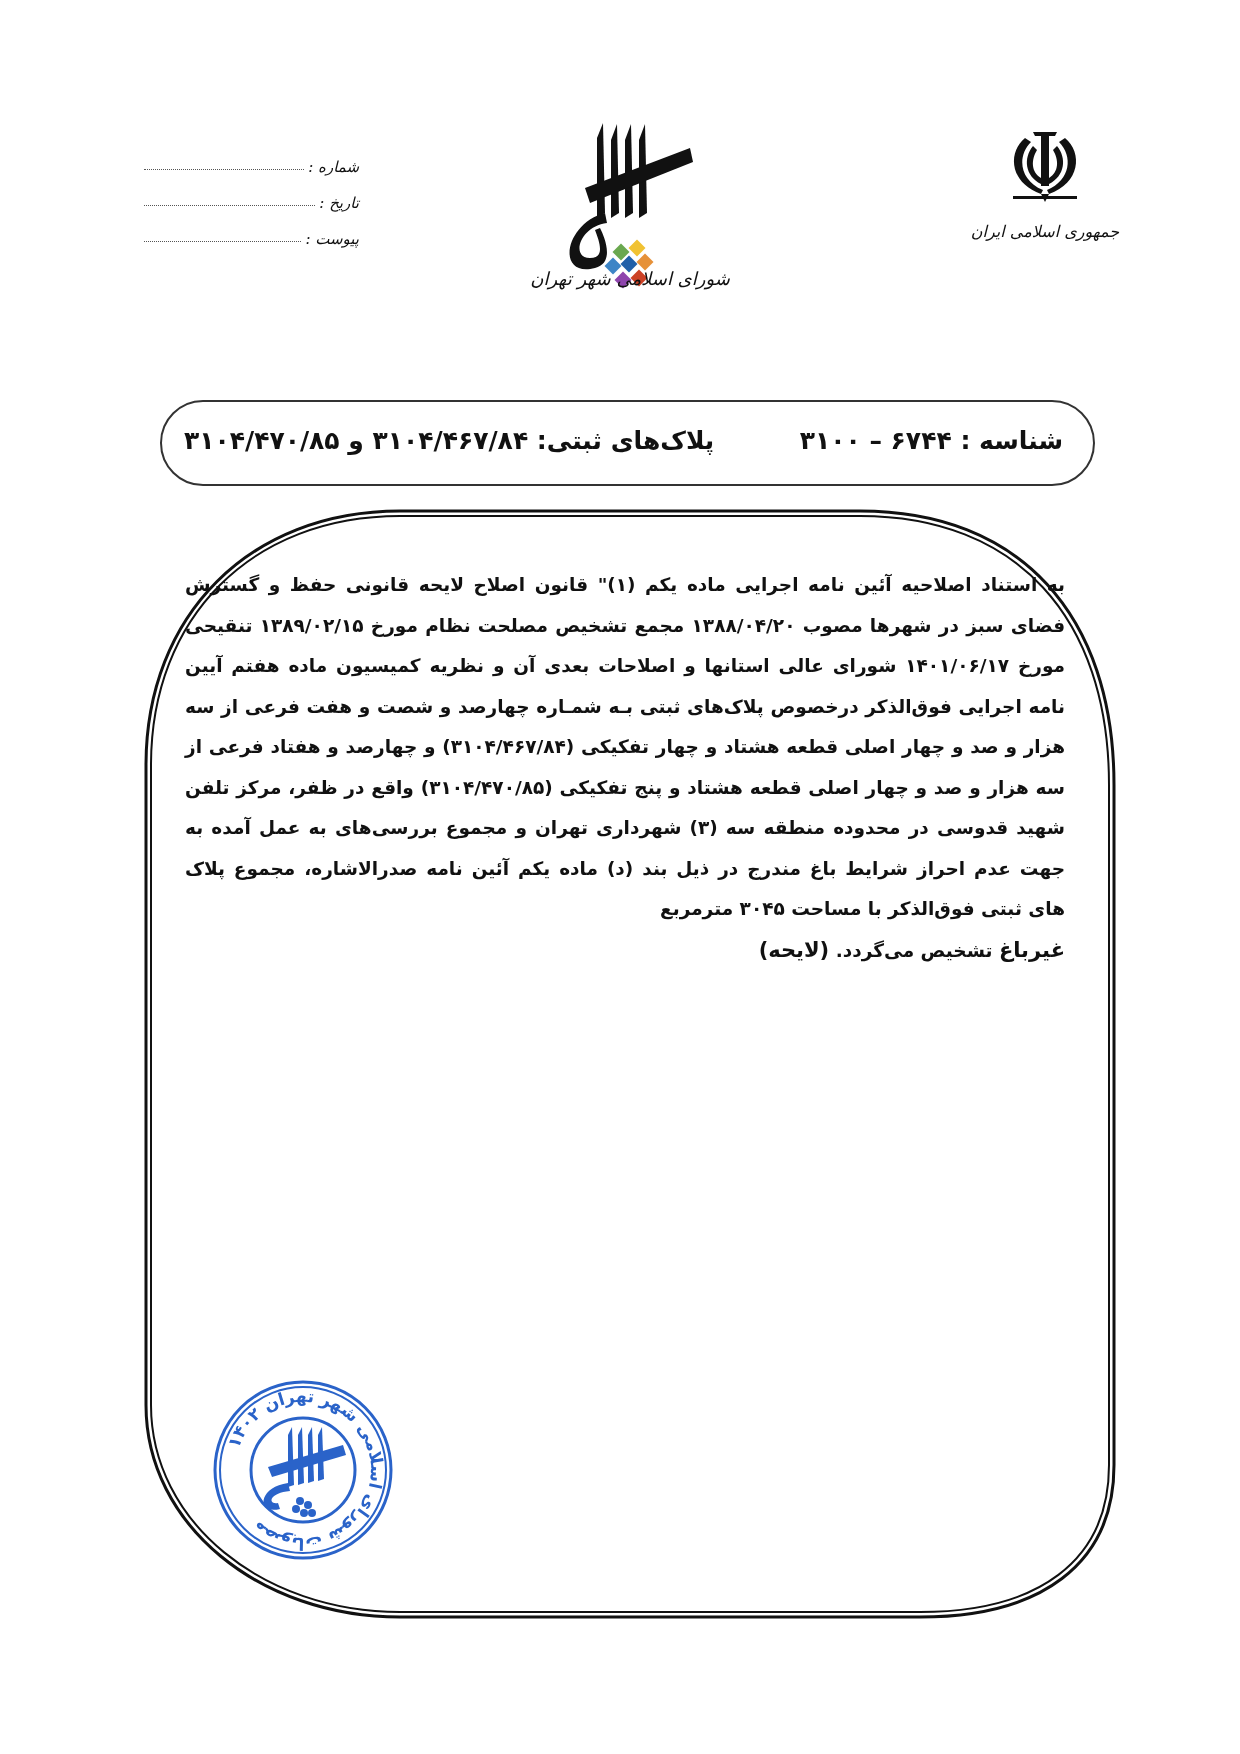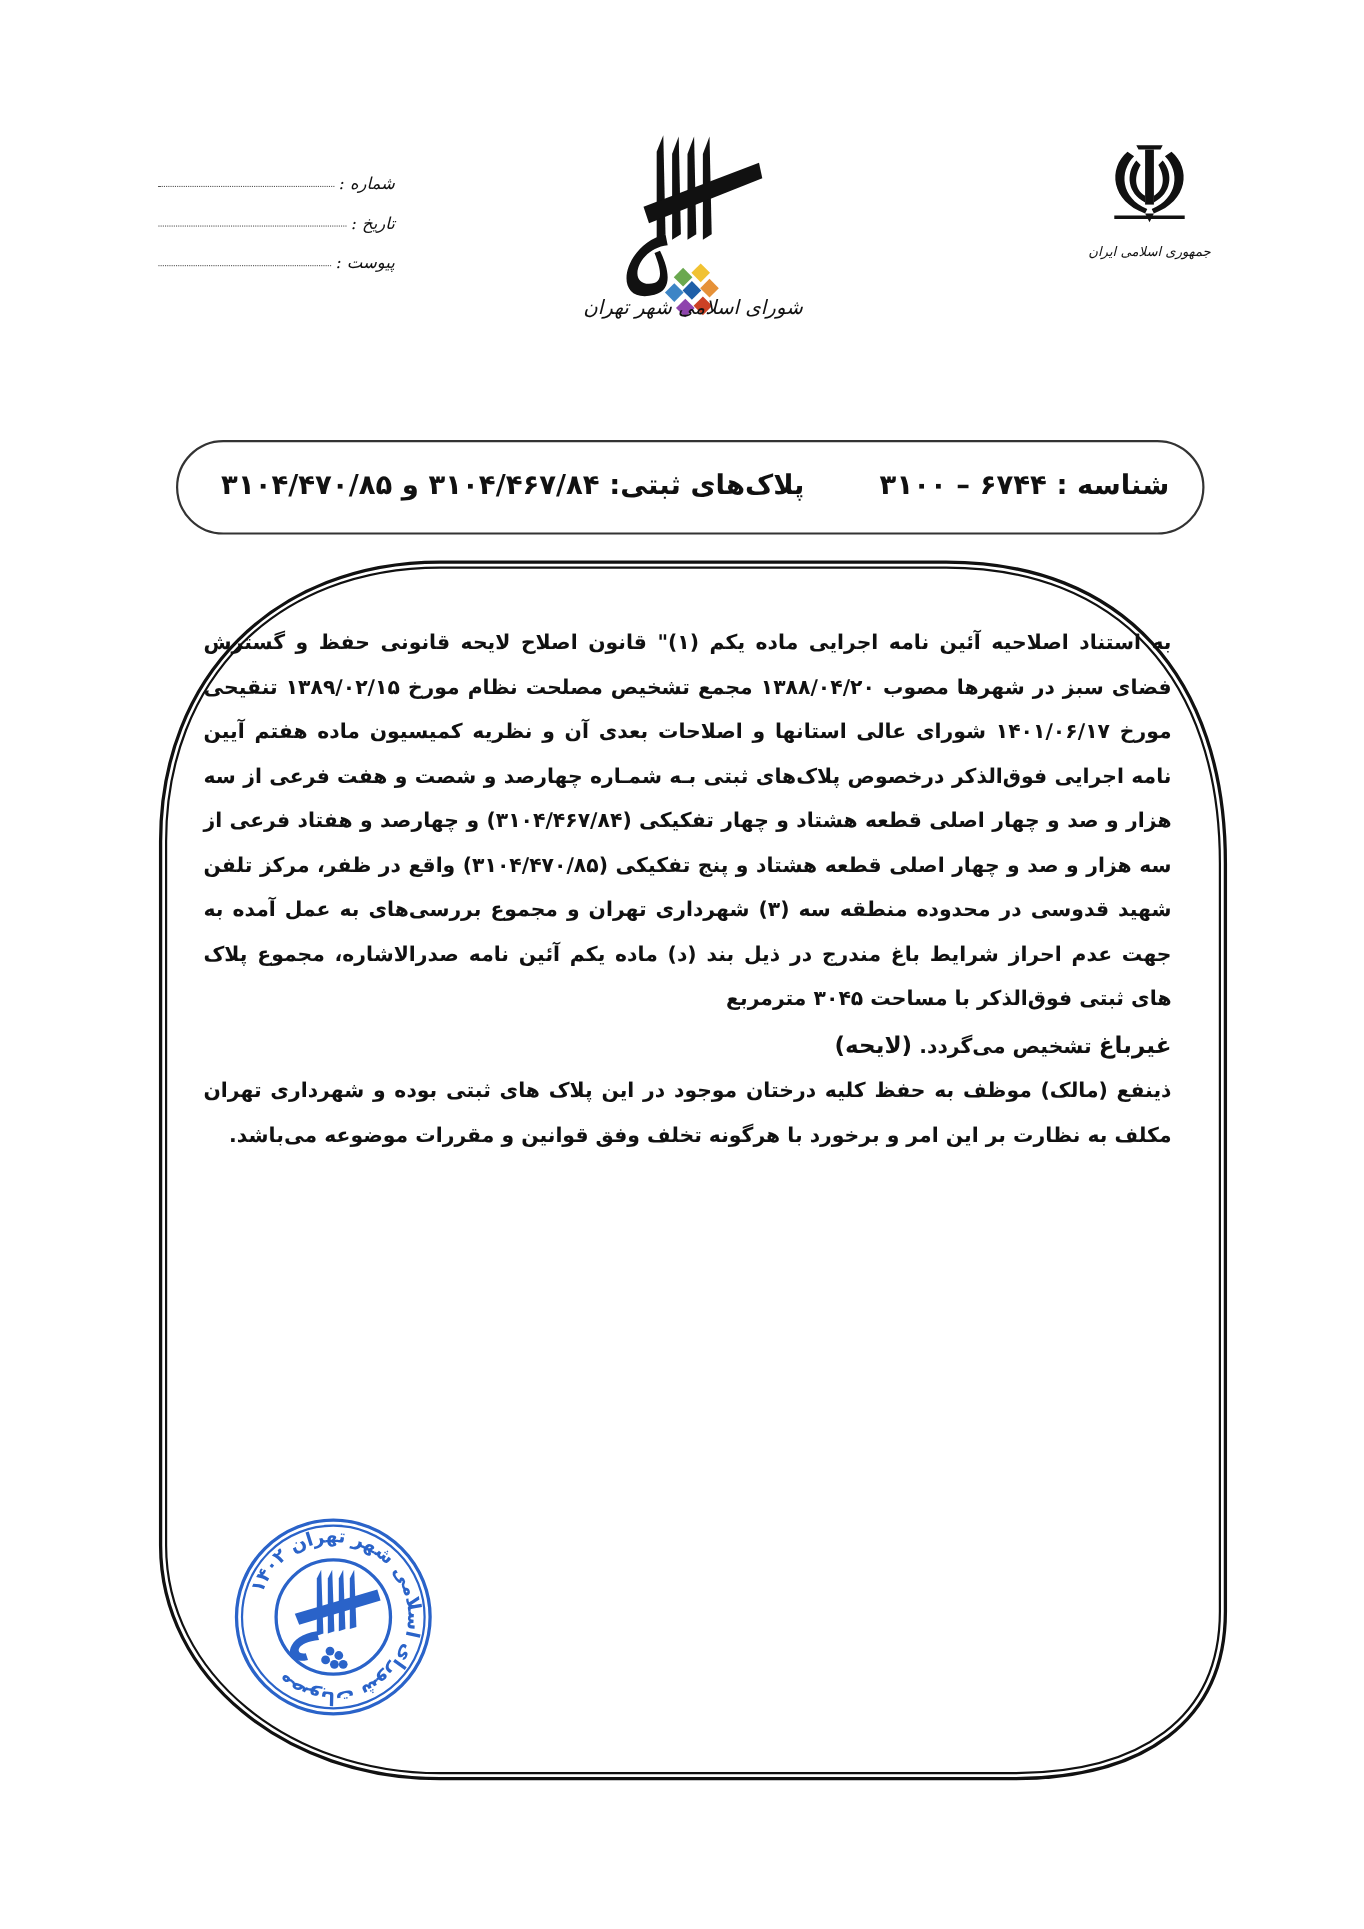--- a/index.html
+++ b/index.html
@@ -10,26 +10,26 @@
   .meta-row { display:flex; align-items:flex-end; height:36px; }
   .meta-label { white-space:nowrap; padding-left:4px; }
   .meta-line { flex:1; border-bottom:1px dotted #555; margin-bottom:6px; }
 
   
   .council-logo { position:absolute; left:545px; top:118px; width:180px; height:200px; }
   .council-name { position:absolute; left:520px; top:268px; width:220px; text-align:center; font-family:"DejaVu Serif", serif; font-style:italic; font-size:18px; direction:rtl; }
 
   
   .emblem { position:absolute; left:1005px; top:128px; width:80px; height:78px; }
-  .republic-name { position:absolute; left:960px; top:222px; width:170px; text-align:center; direction:rtl; font-family:"DejaVu Serif", serif; font-style:italic; font-size:12px; }
+  .republic-name { position:absolute; left:960px; top:222px; width:170px; text-align:center; direction:rtl; font-family:"DejaVu Serif", serif; font-style:italic; font-size:16px; }
 
   
   .id-box { position:absolute; left:160px; top:400px; width:935px; height:86px; border:2px solid #333; border-radius:43px; box-sizing:border-box; direction:rtl; font-family:"DejaVu Sans", sans-serif; font-weight:bold; font-size:25px; }
   .id-shenase { position:absolute; right:30px; top:24px; white-space:nowrap; }
-  .id-plates { position:absolute; left:39px; top:24px; white-space:nowrap; }
+  .id-plates { position:absolute; left:22px; top:24px; white-space:nowrap; }
 
   
   .frame { position:absolute; left:140px; top:505px; width:980px; height:1120px; }
   .frame svg { position:absolute; left:0; top:0; }
 
   .body-text { position:absolute; left:185px; top:565px; width:880px; direction:rtl; text-align:justify; text-align-last:right; font-family:"DejaVu Sans", sans-serif; font-weight:bold; font-size:18.5px; line-height:40.5px; }
   .title { font-size:24px; font-weight:bold; letter-spacing:2px; text-shadow:1px 1px 0 #777; margin-bottom:6px; display:block; }
   .para { display:block; }
   .para + .para { margin-top:0; }
   .strong-word { font-size:21px; font-weight:900; }
@@ -105,21 +105,20 @@
     <path d="M260 6 L720 6 C880 6 974 110 974 280 L974 960 C974 1060 900 1112 780 1112 L260 1112 C120 1112 6 1020 6 900 L6 260 C6 110 110 6 260 6 Z" fill="none" stroke="#111" stroke-width="3"></path>
     <path d="M260 11 L720 11 C876 11 969 112 969 280 L969 960 C969 1057 897 1107 780 1107 L260 1107 C123 1107 11 1017 11 900 L11 260 C11 112 112 11 260 11 Z" fill="none" stroke="#111" stroke-width="2"></path>
   </svg>
 </div>
 
 <div class="body-text">
   <span class="para">به استناد اصلاحیه آئین نامه اجرایی  ماده یکم (۱)" قانون اصلاح لایحه قانونی حفظ و گسترش فضای سبز در شهرها مصوب ۱۳۸۸/۰۴/۲۰ مجمع تشخیص مصلحت نظام مورخ ۱۳۸۹/۰۲/۱۵ تنقیحی مورخ ۱۴۰۱/۰۶/۱۷ شورای عالی استانها و اصلاحات بعدی آن و نظریه کمیسیون ماده هفتم آیین نامه اجرایی فوق‌الذکر درخصوص پلاک‌های ثبتی بـه شمـاره چهارصد و شصت و هفت فرعی از سه هزار و صد و چهار اصلی قطعه هشتاد و چهار تفکیکی (۳۱۰۴/۴۶۷/۸۴) و چهارصد و هفتاد فرعی از سه هزار و صد و چهار اصلی قطعه هشتاد و پنج تفکیکی (۳۱۰۴/۴۷۰/۸۵) واقع در ظفر، مرکز تلفن شهید قدوسی در محدوده منطقه سه (۳) شهرداری تهران و مجموع بررسی‌های به عمل آمده به جهت عدم احراز شرایط باغ مندرج در ذیل بند (د) ماده یکم آئین نامه صدرالاشاره، مجموع پلاک های ثبتی فوق‌الذکر با مساحت ۳۰۴۵ مترمربع</span>
   <span class="para">
     <span class="strong-word">غیرباغ</span><span> تشخیص می‌گردد. </span><span class="strong-word">(لایحه)</span>
   </span>
-  <span class="para">ذینفع (مالک) موظف به حفظ کلیه درختان موجود در این پلاک های ثبتی بوده و شهرداری تهران مکلف به نظارت بر این امر و برخورد با هرگونه تخلف وفق قوانین و مقررات موضوعه می‌باشد.</span>
 </div>
 
 <svg class="seal" viewBox="0 0 190 190">
   <defs>
     <path id="sealArc" d="M95 95 m-68 0 a68 68 0 1 1 136 0 a68 68 0 1 1 -136 0"></path>
   </defs>
   <g fill="none" stroke="#2a63c9">
     <circle cx="95" cy="95" r="88" stroke-width="3"></circle>
     <circle cx="95" cy="95" r="83" stroke-width="2"></circle>
     <circle cx="95" cy="95" r="52" stroke-width="3"></circle>

